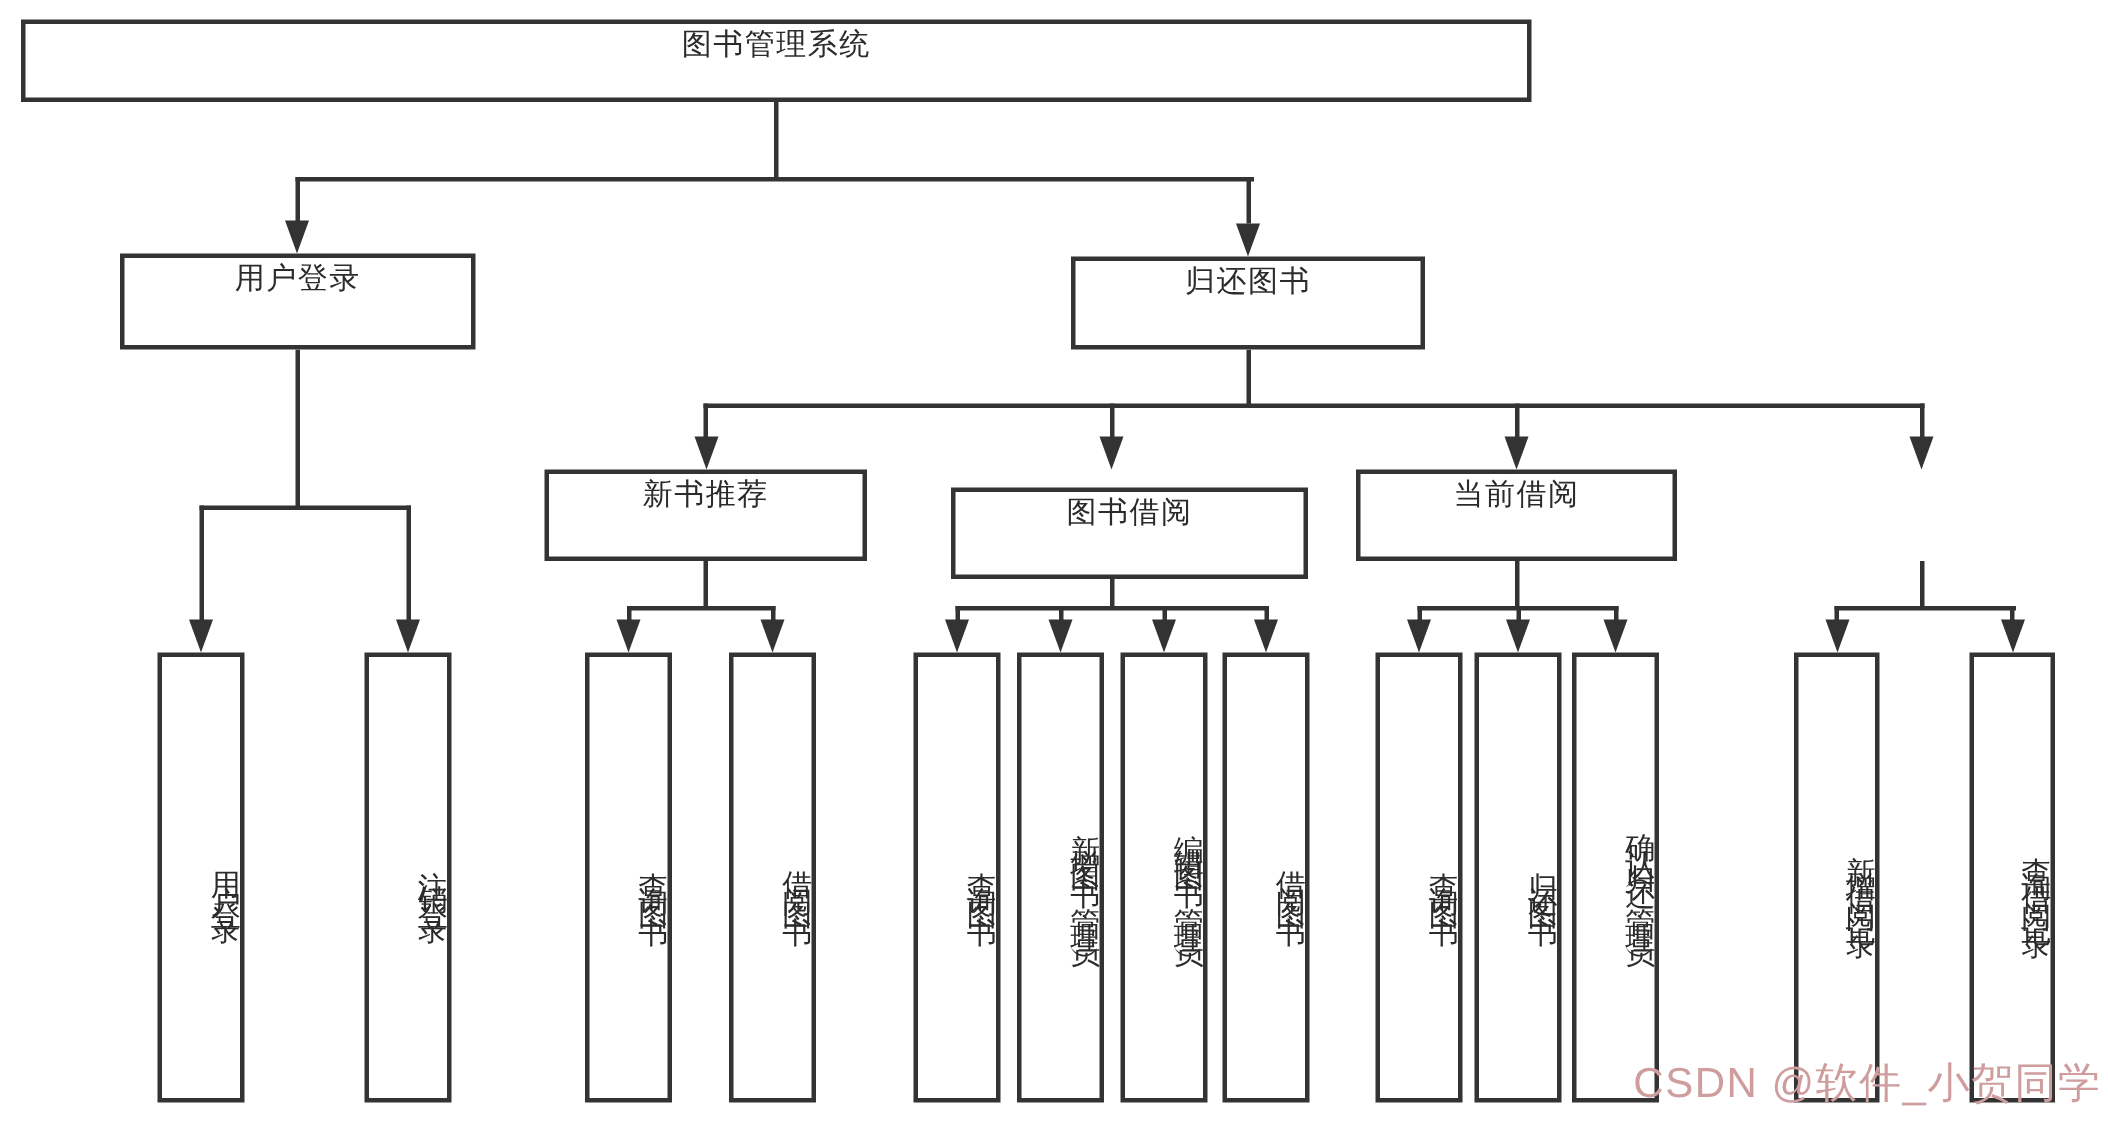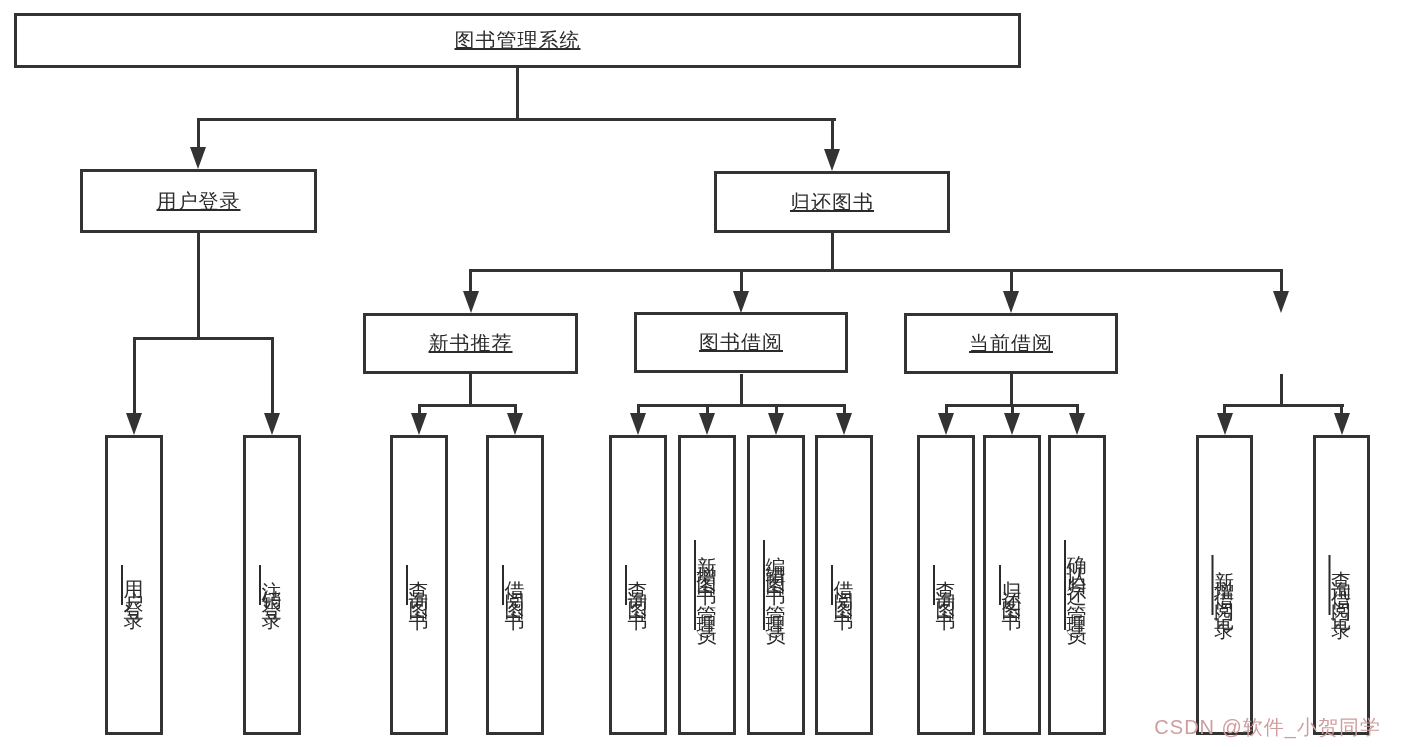--- a/index.html
+++ b/index.html
@@ -13,56 +13,55 @@
     position:relative;
     width:1405px;height:747px;
     background:#ffffff;
     overflow:hidden;
   }
   .node{
     position:absolute;
     box-sizing:border-box;
     border:3px solid var(--line);
     background:#ffffff;
-    display:flex;align-items:center;justify-content:center;
+    display:flex;justify-content:center;
     color:var(--text);
     font-size:20px;
     letter-spacing:1px;
     text-align:center;
-    text-decoration:underline;
   }
   .vnode{
     writing-mode:vertical-rl;
     text-orientation:mixed;
     font-size:20px;
     letter-spacing:10px;
     line-height:1;
   }
   .cline{position:absolute;background:var(--line);}
   .arrow{
     position:absolute;width:0;height:0;
     border-left:8px solid transparent;
     border-right:8px solid transparent;
     border-top:22px solid var(--line);
   }
   #watermark{
     position:absolute;
-    right:24px;bottom:6px;
-    font-size:20px;
+    right:4px;bottom:6px;
+    font-size:28px;
     color:var(--wm);
     letter-spacing:1px;
     z-index:10;
     white-space:nowrap;
   }
   
   #n-root{left:14px;top:13px;width:1007px;height:55px;}
   #n-l2a{left:80px;top:169px;width:237px;height:64px;}
   #n-l2b{left:714px;top:171px;width:236px;height:62px;}
   #n-l3a{left:363px;top:313px;width:215px;height:61px;}
-  #n-l3b{left:634px;top:312px;width:214px;height:61px;}
+  #n-l3b{left:634px;top:325px;width:238px;height:61px;}
   #n-l3c{left:904px;top:313px;width:214px;height:61px;}
   #n-l3d{left:1174px;top:313px;width:214px;height:61px;}
   .leaf{top:435px;width:58px;height:300px;}
   #n-g1-1{left:105px;}
   #n-g1-2{left:243px;}
   #n-g2-1{left:390px;}
   #n-g2-2{left:486px;}
   #n-g3-1{left:609px;}
   #n-g3-2{left:678px;}
   #n-g3-3{left:747px;}

